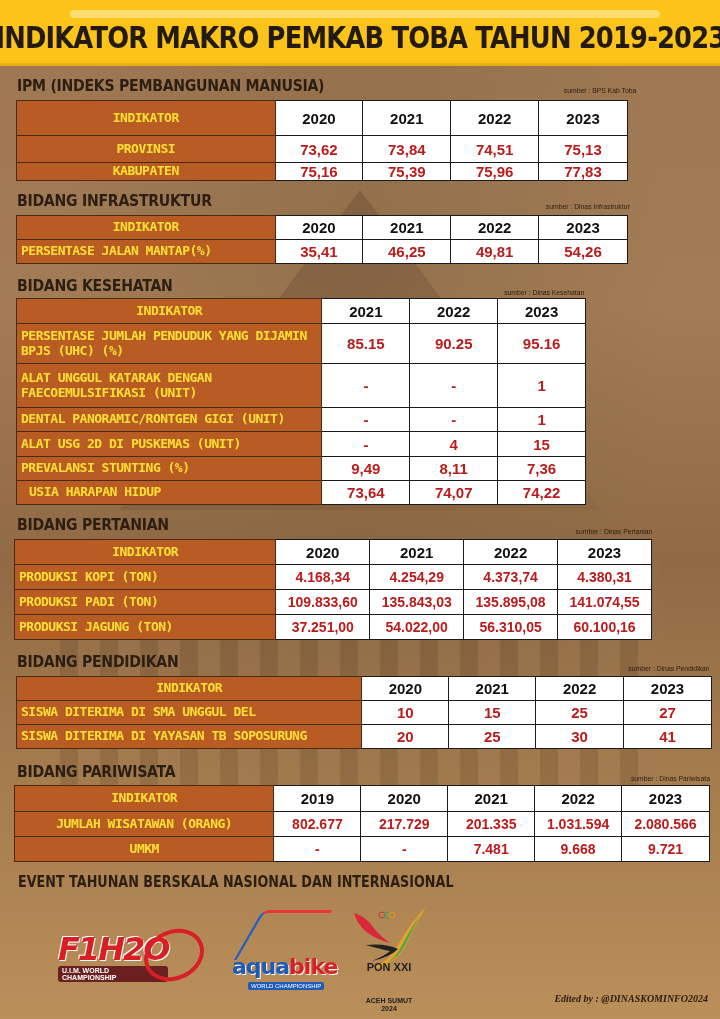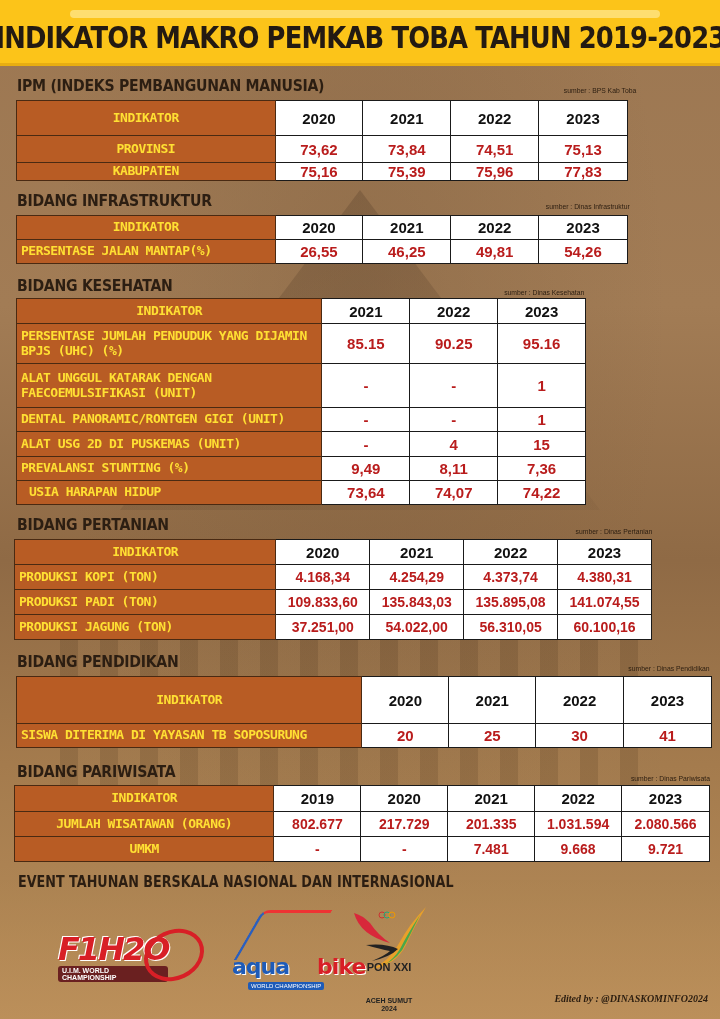--- a/index.html
+++ b/index.html
@@ -94,21 +94,21 @@
     position: absolute; left: 18px; top: 0; width: 70px; height: 50px;
     border-top: 3px solid #e33; border-left: 3px solid #2a5fbf;
     transform: skewX(-30deg); border-radius: 8px 0 0 0;
   }
   .aqua .word {
     position: absolute; left: 2px; top: 44px; font-weight: bold; font-size: 22px;
     font-family: "DejaVu Sans", sans-serif; letter-spacing: -1px;
     text-shadow: 1px 1px 0 #fff;
   }
   .aqua .word .a { color: #1e5bb8; }
-  .aqua .word .b { color: #d81f26; margin-left: 28px; }
+  .aqua .word .b { color: #d81f26; }
   .aqua .sub {
     position: absolute; left: 18px; top: 72px; font-size: 6px; color: #fff;
     background: #1e5bb8; padding: 1px 3px; border-radius: 2px;
   }
   .pon { left: 350px; top: 905px; width: 80px; height: 110px; }
   .pon svg { position: absolute; left: 0; top: 0; }
   .pon .t1 {
     position: absolute; left: 4px; top: 56px; width: 70px; text-align: center;
     font-weight: bold; font-size: 11px; color: #222;
   }
@@ -189,21 +189,21 @@
     <tbody>
         <tr style="height:24px">
       <td class="lbl">INDIKATOR</td>
       <td class="hdr">2020</td>
       <td class="hdr">2021</td>
       <td class="hdr">2022</td>
       <td class="hdr">2023</td>
     </tr>
     <tr style="height:24px">
       <td class="lbl left">PERSENTASE JALAN MANTAP(%)</td>
-      <td class="val">26,55</td>
+      <td class="val">35,41</td>
       <td class="val">46,25</td>
       <td class="val">49,81</td>
       <td class="val">54,26</td>
     </tr>
   </tbody>
     </table>
 </div>
 
 <div class="section" style="top:276px;">
   <div class="sec-title">BIDANG KESEHATAN</div>
@@ -317,20 +317,27 @@
         <col style="width:88px">
         <col style="width:88px">
       </colgroup>
     <tbody>
         <tr style="height:24px">
       <td class="lbl">INDIKATOR</td>
       <td class="hdr">2020</td>
       <td class="hdr">2021</td>
       <td class="hdr">2022</td>
       <td class="hdr">2023</td>
+    </tr>
+    <tr style="height:24px">
+      <td class="lbl left">SISWA DITERIMA DI SMA UNGGUL DEL</td>
+      <td class="val">10</td>
+      <td class="val">15</td>
+      <td class="val">25</td>
+      <td class="val">27</td>
     </tr>
     <tr style="height:24px">
       <td class="lbl left">SISWA DITERIMA DI YAYASAN TB SOPOSURUNG</td>
       <td class="val">20</td>
       <td class="val">25</td>
       <td class="val">30</td>
       <td class="val">41</td>
     </tr>
   </tbody>
     </table>

